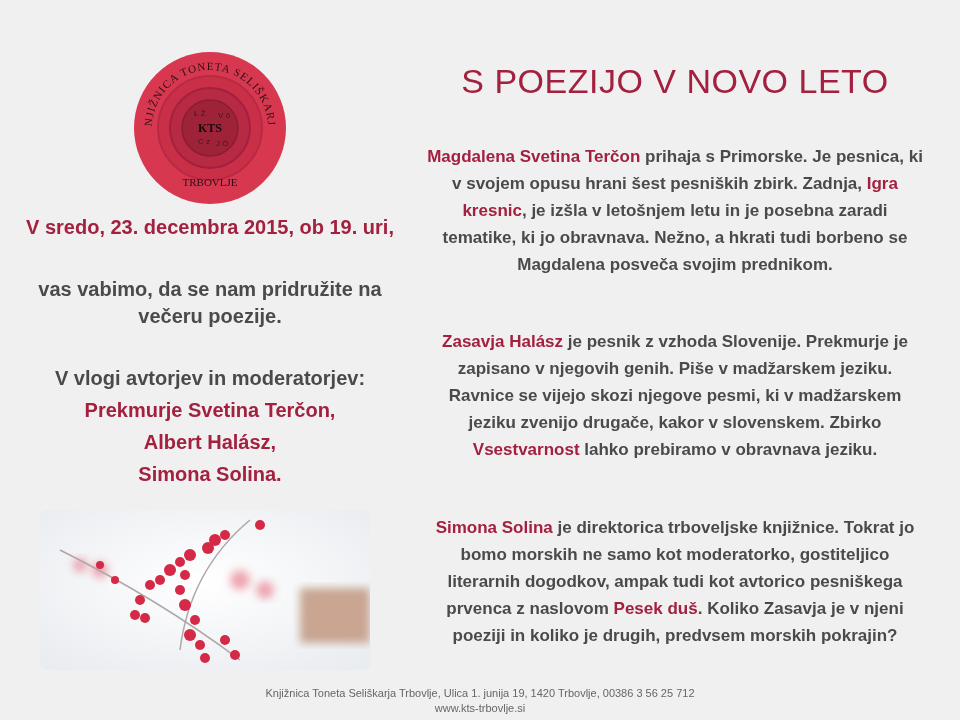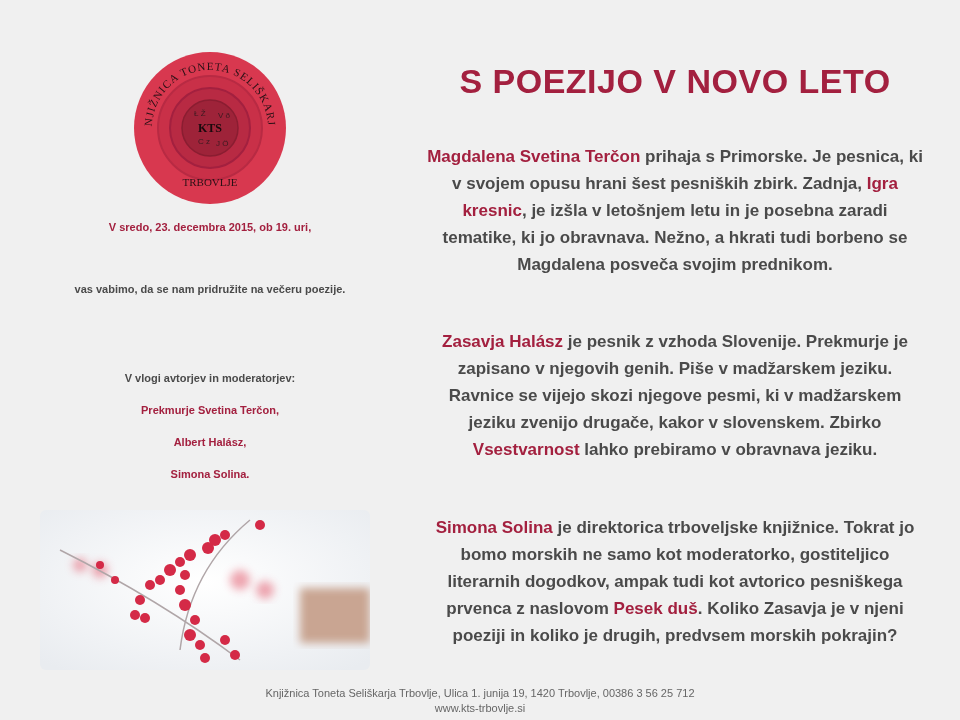--- a/index.html
+++ b/index.html
@@ -7,26 +7,26 @@
     width:960px; height:720px; overflow:hidden;
     background:#f0f0f0;
     font-family:"Liberation Sans", "DejaVu Sans", sans-serif;
     position:relative;
     color:#4a4a4a;
   }
   .accent { color:#a3203f;text-align:right; }
   .logo { position:absolute; left:130px; top:48px; width:160px; height:160px; }
   .title {
     position:absolute; left:440px; top:62px; width:470px;
-    text-align:center; font-size:34px; font-weight:bold; color:#a3203f;
+    text-align:center; font-size:34px; font-weight:normal; color:#a3203f;
     letter-spacing:0.5px;
   }
   .left-col {
     position:absolute; left:20px; width:380px; text-align:center;
-    font-weight:bold; font-size:11px; line-height:30px;
+    font-weight:bold; font-size:20px; line-height:30px;
   }
   .date { top:212px; color:#a3203f; }
   .invite { top:276px; color:#4a4a4a; line-height:27px; }
   .roles { top:362px; line-height:32px; }
   .roles .label { color:#4a4a4a; }
   .roles .name { color:#a3203f; display:block; }
   .para {
     position:absolute; left:425px; width:500px; text-align:center;
     font-weight:bold; font-size:17px; line-height:27px; color:#4a4a4a;
     margin:0;

